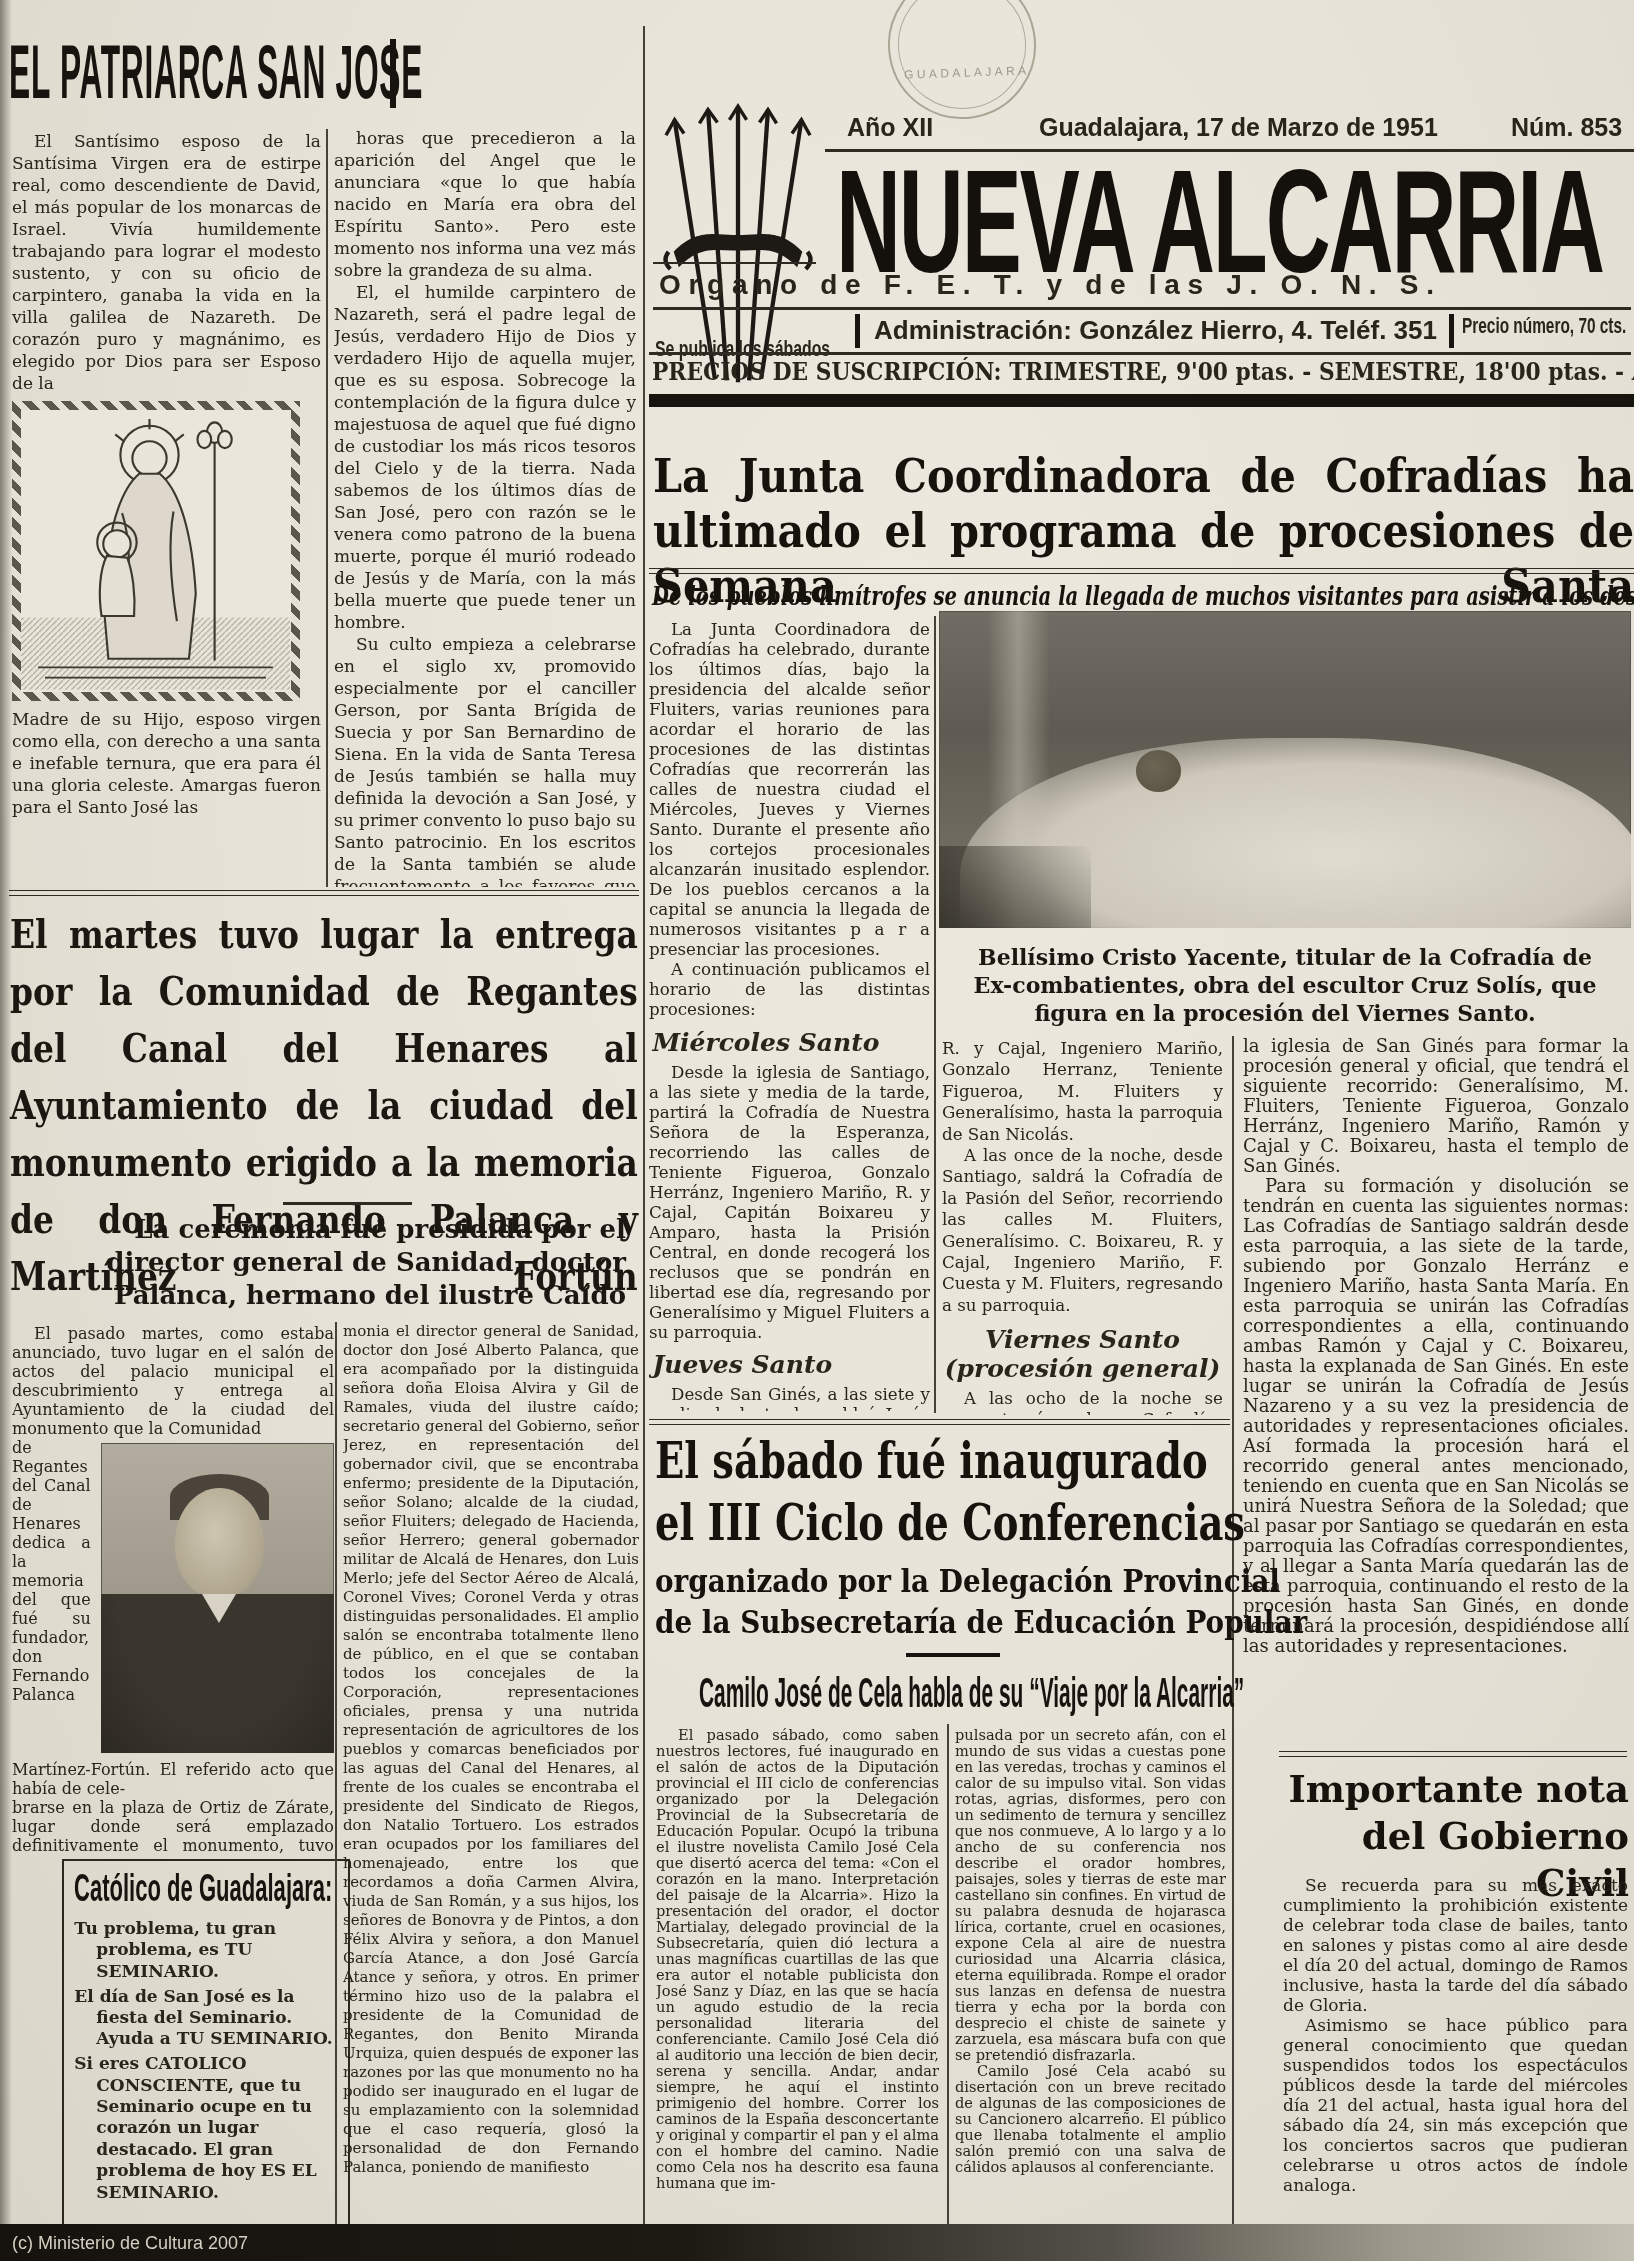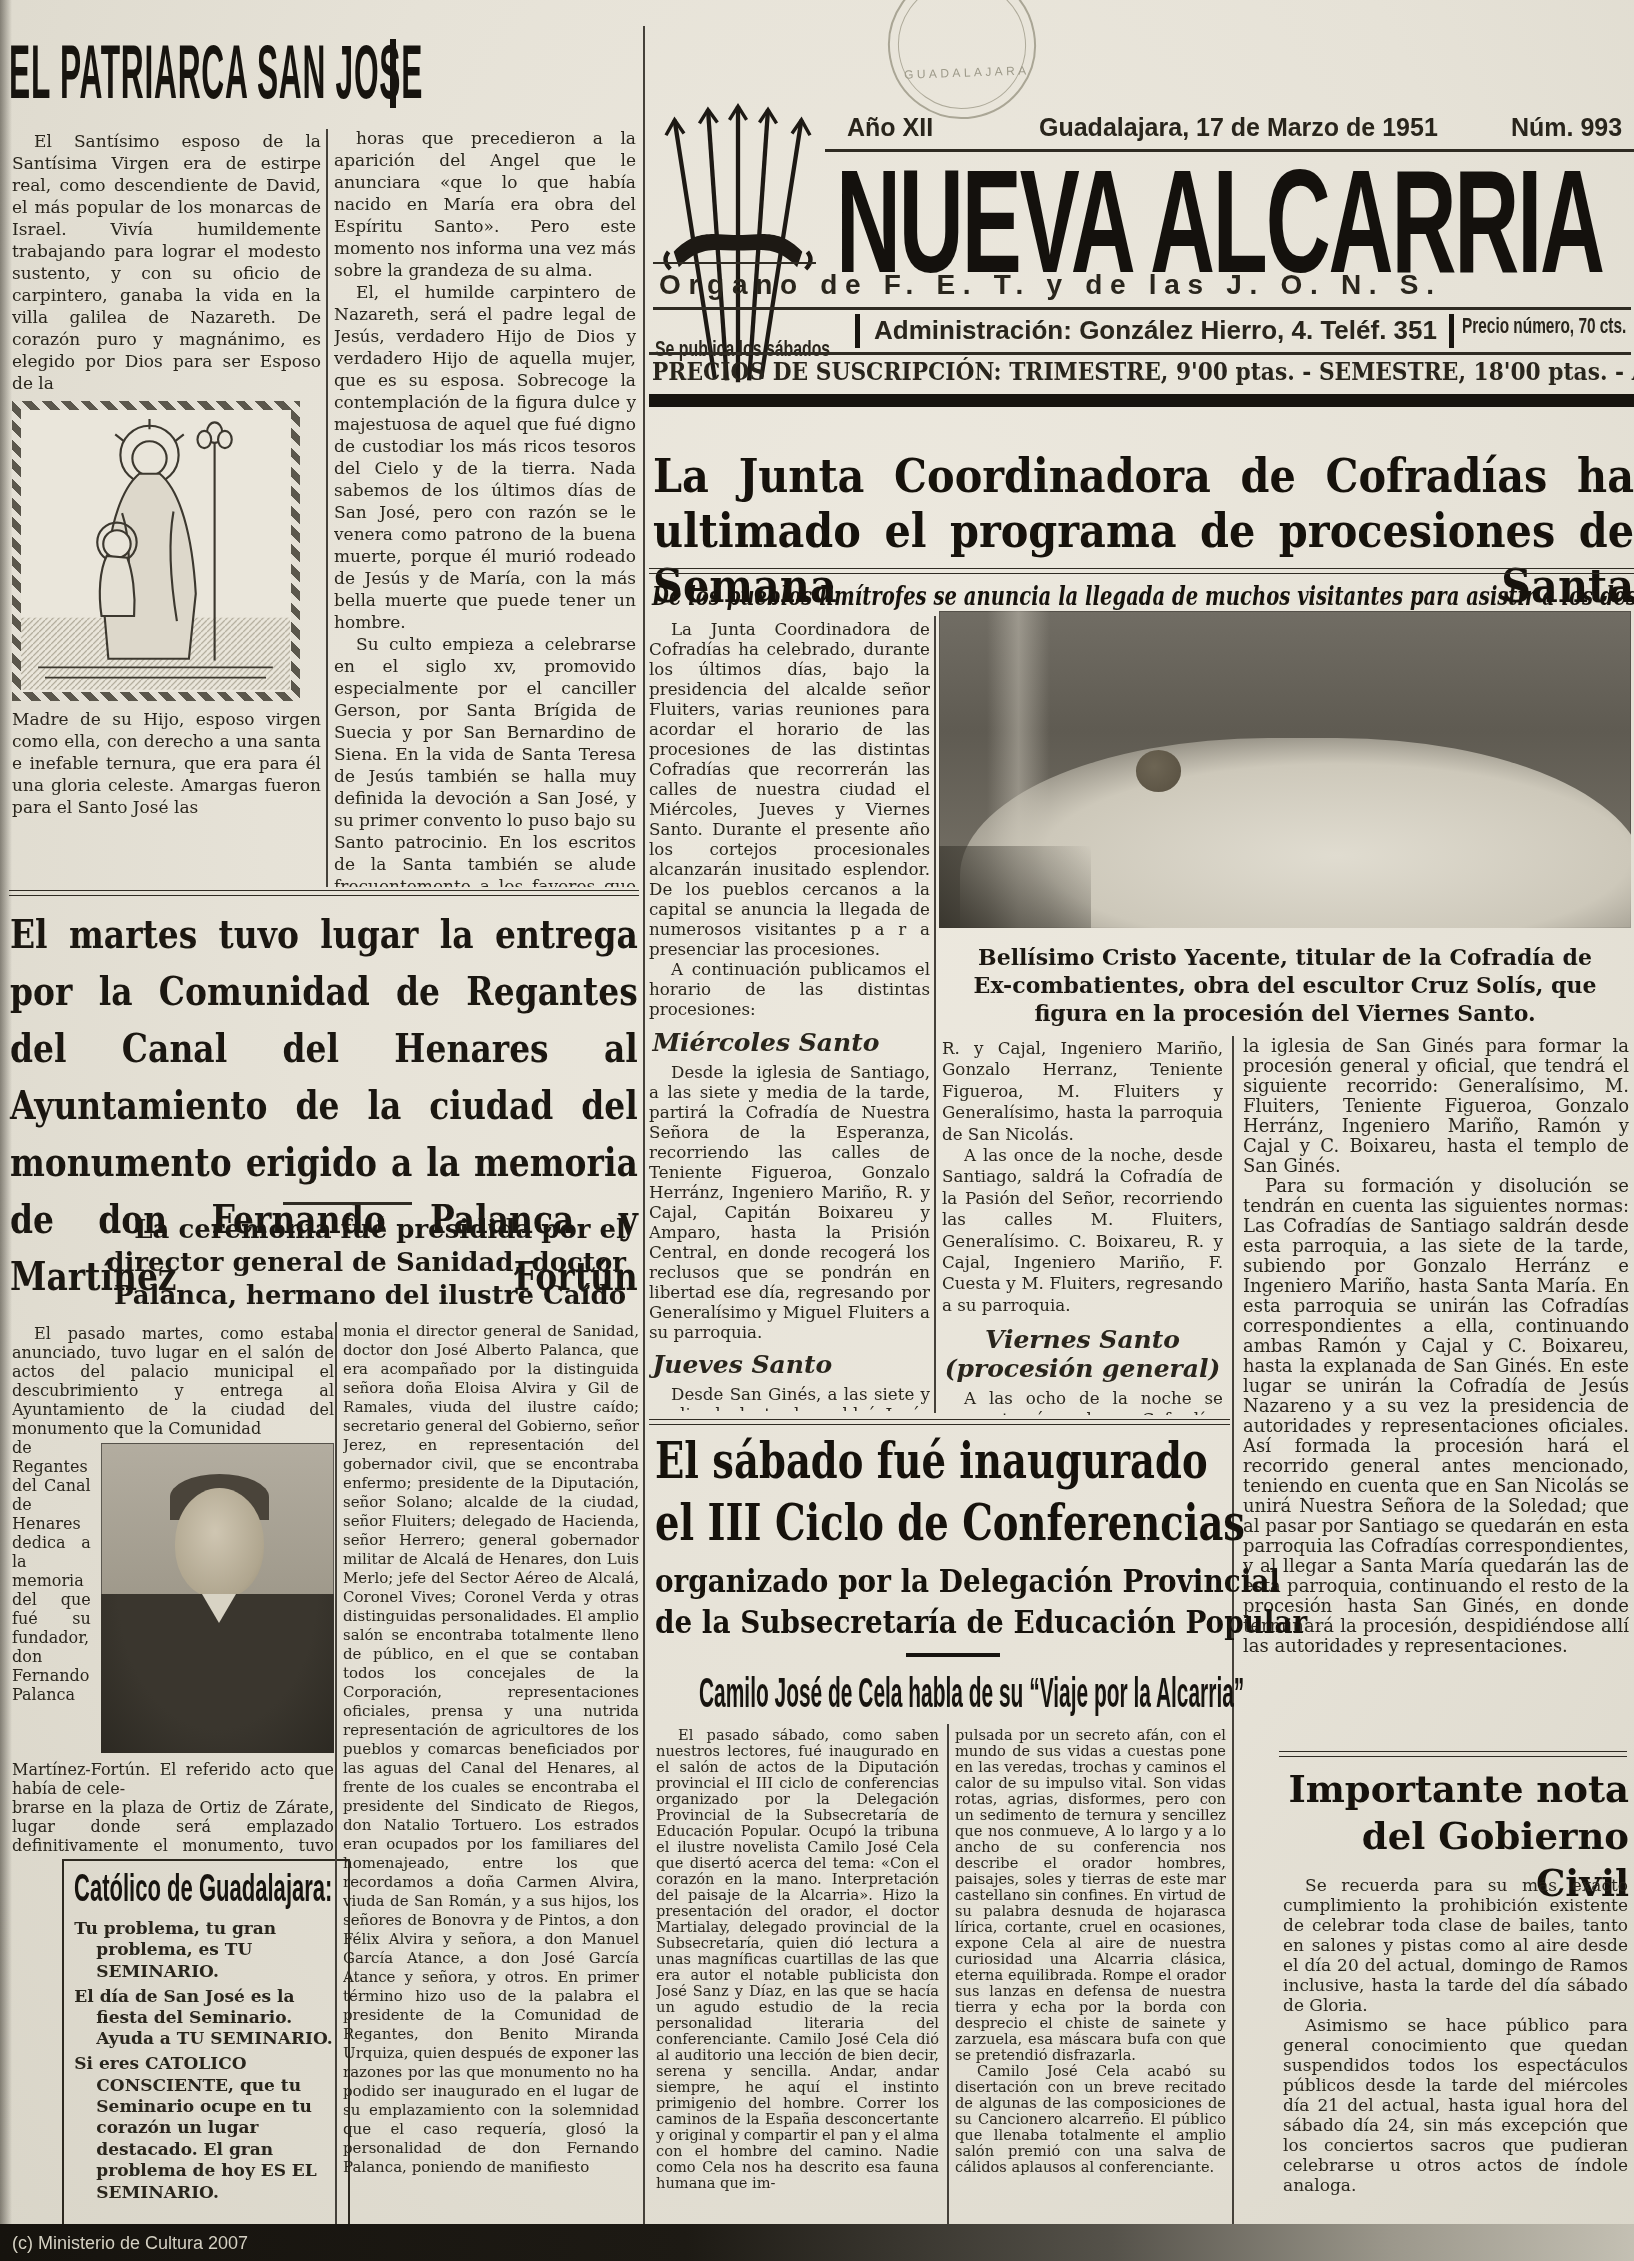--- a/index.html
+++ b/index.html
@@ -59,21 +59,21 @@
 
   <div class="abs" style="left:0;top:0;width:12px;height:2261px;background:linear-gradient(to right,rgba(40,36,28,.5),rgba(40,36,28,0));"></div>
 
   <div class="stamp" style="left:888px;top:-29px;width:144px;height:144px;">
     <div class="inner"></div>
     <div class="txt">GUADALAJARA</div>
   </div>
 
   <div class="abs sans" style="left:847px;top:113px;font-size:25px;font-weight:bold;">Año XII</div>
   <div class="abs sans" style="left:1039px;top:113px;font-size:25px;font-weight:bold;">Guadalajara, 17 de Marzo de 1951</div>
-  <div class="abs sans" style="left:1511px;top:113px;font-size:25px;font-weight:bold;">Núm. 993</div>
+  <div class="abs sans" style="left:1511px;top:113px;font-size:25px;font-weight:bold;">Núm. 853</div>
   <div class="hr2" style="left:825px;top:149px;width:809px;"></div>
 
   <div class="abs" style="left:660px;top:101px;width:156px;height:288px;">
     <svg width="156" height="288" viewBox="0 0 182 336">
       <g stroke="#1d1914" stroke-width="5" fill="none">
         <line x1="17" y1="22" x2="64" y2="324"></line>
         <line x1="56" y1="10" x2="78" y2="326"></line>
         <line x1="91" y1="6" x2="91" y2="328"></line>
         <line x1="126" y1="10" x2="104" y2="326"></line>
         <line x1="165" y1="22" x2="118" y2="324"></line>

